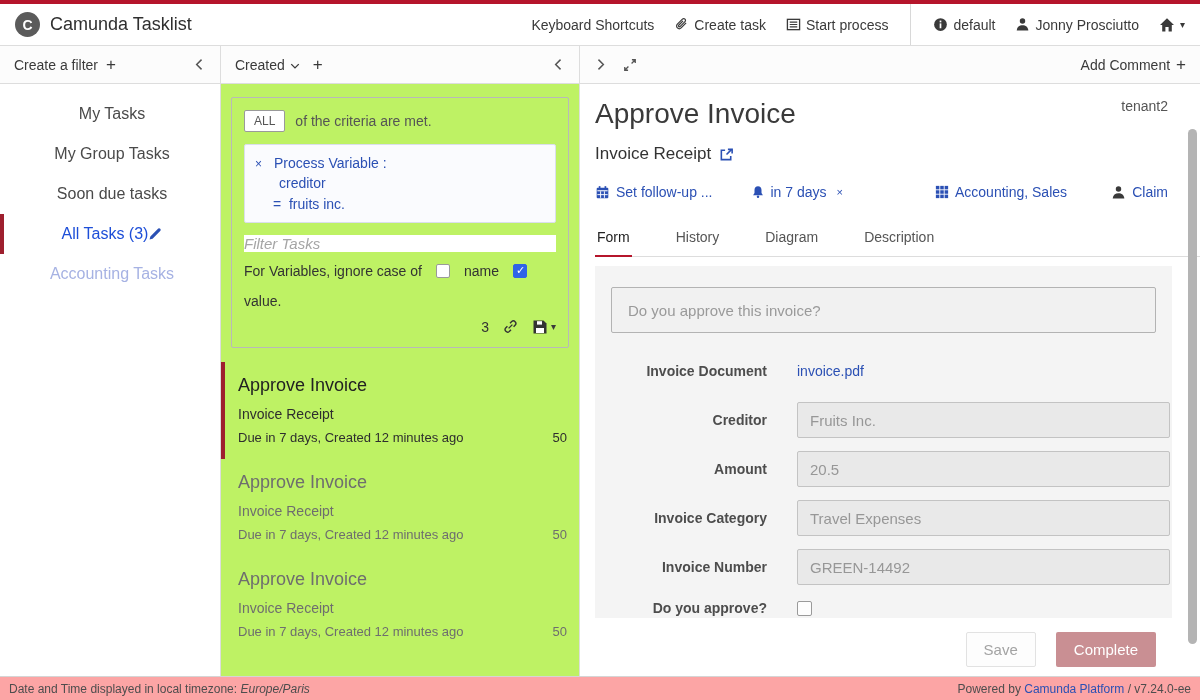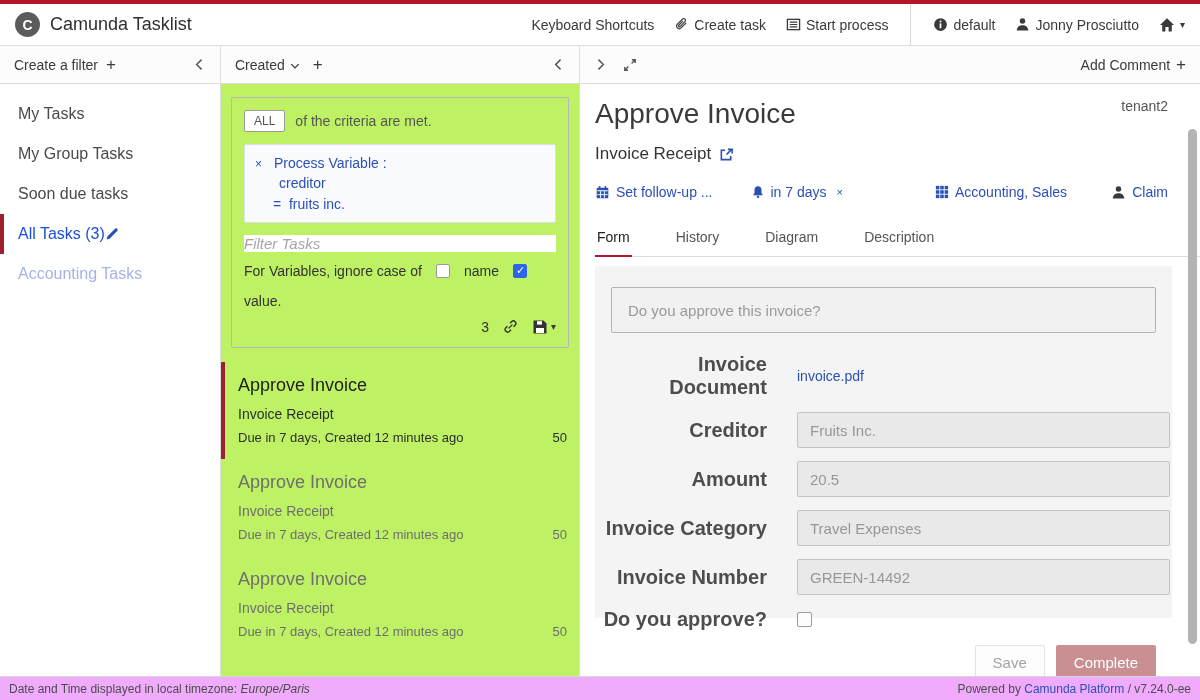--- a/index.html
+++ b/index.html
@@ -22,21 +22,21 @@
   
   .main { display:flex; height:630px; }
 
   
   .sidebar { width:221px; border-right:1px solid #ddd; background:#fff; }
   .colhead { height:38px; display:flex; align-items:center; justify-content:space-between; padding:0 14px; border-bottom:1px solid #ddd; background:#fcfcfc; font-size:14px; color:#3a3a3a; }
   .colhead-left { display:flex; align-items:center; gap:8px; }
   .plus { font-size:17px; color:#3a3a3a; cursor:pointer; }
   .chev { color:#555; cursor:pointer; }
   .flist { padding-top:10px; }
-  .fitem { padding:11px 14px; font-size:16px; color:#4a4a4a; border-left:4px solid transparent; display:flex; align-items:center; justify-content:flex-start; cursor:pointer; }
+  .fitem { padding:11px 14px; font-size:16px; color:#4a4a4a; border-left:4px solid transparent; display:flex; align-items:center; justify-content:center; cursor:pointer; }
   .fitem.selected { border-left-color:#9e1f2e; color:#1d4ed8; }
   .fitem.tinted { color:#a6b2e3; }
   .pencil { color:#2b50b4; }
 
   
   .middle { width:359px; border-right:1px solid #ddd; display:flex; flex-direction:column; background:#bef264; }
   .mhead-left { display:flex; align-items:center; gap:4px; }
   .filterpanel { margin:13px 10px 0 10px; border:1px solid #b9b9b9; border-radius:2px; padding:12px; }
   .criteria-row { display:flex; align-items:center; gap:10px; font-size:14px; color:#555; }
   .allchip { border:1px solid #9a9a9a; border-radius:2px; padding:3px 9px; font-size:12px; color:#555; background:#fff; cursor:pointer; }
@@ -83,34 +83,34 @@
   .act.claim .personic { color:#3a3a3a; }
   .tabs { margin-top:20px; display:flex; gap:42px; border-bottom:1px solid #ddd; padding-right:32px; }
   .tab { padding:9px 2px 10px 2px; font-size:14px; color:#555; cursor:pointer; border-bottom:2px solid transparent; margin-bottom:-1px; }
   .tab.active { color:#222; border-bottom-color:#b5152b; }
   .formarea { background:#f4f4f4; margin:9px 28px 0 0; flex-grow:1; padding:21px 0 0 0; height:352px; }
   .qbox { margin:0 16px; height:46px; border:1px solid #b3b3b3; border-radius:2px; background:#f1f1f1; display:flex; align-items:center; padding:0 16px; }
   .qbox input { border:none; outline:none; background:transparent; width:100%; font-size:15px; color:#8f8f8f; font-family:"Liberation Sans",sans-serif; }
   .qbox input::placeholder { color:#9a9a9a; }
   .frows { margin-top:20px; }
   .frow { display:flex; align-items:center; margin-bottom:13px; min-height:36px; }
-  .flabel { width:172px; text-align:right; font-weight:bold; font-size:20px; color:#4d4d4d; margin-right:30px; }
+  .flabel { width:172px; text-align:right; font-weight:bold; font-size:14px; color:#4d4d4d; margin-right:30px; }
   .fvalue { width:373px; }
   .finput { width:100%; height:36px; background:#e9e9e9; border:1px solid #c3c3c3; border-radius:2px; color:#979797; font-size:15px; padding:0 12px; font-family:"Liberation Sans",sans-serif; }
   .flink { font-size:14px; color:#2b50b4; cursor:pointer; }
   .fcheck { width:15px; height:15px; border:1px solid #9a9a9a; border-radius:2px; background:#fdfdfd; cursor:pointer; }
-  .btnrow { display:flex; justify-content:flex-end; gap:11px; margin:14px 16px 0 0; }
+  .btnrow { display:flex; justify-content:flex-end; gap:20px; margin:14px 16px 0 0; }
   .btn { font-size:15px; padding:8px 17px; border-radius:2px; border:1px solid transparent; cursor:pointer; font-family:"Liberation Sans",sans-serif; }
   .btn.save { background:#fdfdfd; border-color:#e2e2e2; color:#a3a3a3; }
   .btn.complete { background:#c98f93; color:#fff; }
   .scrolltrack { position:absolute; top:41px; right:3px; bottom:3px; width:9px; }
   .scrollthumb { width:9px; height:94%; margin-top:4px; background:#b4b4b4; border-radius:5px; }
 
   
-  .footer { height:24px; border-top:1px solid #d5d5d5; background:#f0abfc; display:flex; align-items:center; justify-content:space-between; padding:0 9px; font-size:12px; color:#4d4d4d; }
+  .footer { height:24px; border-top:1px solid #d5d5d5; background:#fca5a5; display:flex; align-items:center; justify-content:space-between; padding:0 9px; font-size:12px; color:#4d4d4d; }
   .fleft i { font-style:italic; }
   .fright a { color:#2b50b4; text-decoration:none; cursor:pointer; }
 </style>
 </head>
 <body>
 
 <div class="topstripe"></div>
 
 <div class="header">
   <div class="brand">

